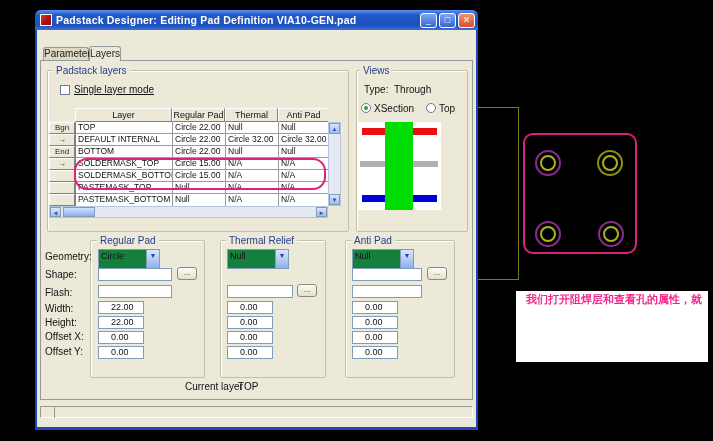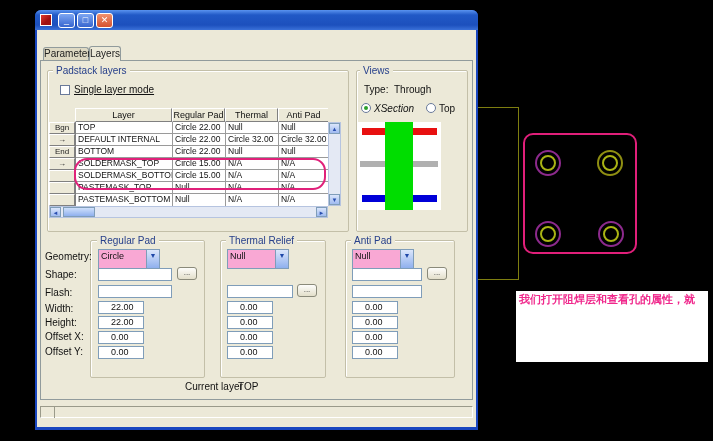--- a/index.html
+++ b/index.html
@@ -5,21 +5,21 @@
   html,body{margin:0;padding:0;background:#000;}
   *{box-sizing:border-box;font-family:"Liberation Sans",sans-serif;}
   .canvas{position:relative;width:713px;height:441px;background:#000;overflow:hidden;}
 
   
   .olive-rect{position:absolute;left:441px;top:107px;width:78px;height:173px;border:1px solid #7e7e10;z-index:1;}
   .mag-rect{position:absolute;left:523px;top:133px;width:114px;height:121px;border:2px solid #e01f7a;border-radius:10px;z-index:2;}
   .via{position:absolute;width:26px;height:26px;border-radius:50%;border:2px solid #8d2a8d;z-index:3;}
   .via .inner{position:absolute;inset:3px;border-radius:50%;border:2px solid #aab414;}
   .via.olive-outer{border-color:#8f8f12;}
-  .note-box{position:absolute;left:516px;top:291px;width:192px;height:71px;background:#fff;z-index:2;padding:2px 3px;}
+  .note-box{position:absolute;left:516px;top:291px;width:192px;height:71px;background:#fff;z-index:2;padding:2px 10px;}
   .note-line{color:#f0288c;font-weight:bold;font-size:11px;line-height:12px;white-space:nowrap;}
 
   
   .window{position:absolute;left:35px;top:10px;width:443px;height:420px;background:#ece9d8;
           border:2px solid #1a47c0;border-bottom-width:3px;border-radius:6px 6px 0 0;z-index:10;}
   .titlebar{position:absolute;left:35px;top:10px;width:443px;height:20px;z-index:12;
             background:linear-gradient(180deg,#5a93ef 0%,#2159c6 25%,#1c50bd 75%,#3a70d8 100%);
             border-radius:6px 6px 0 0;display:flex;align-items:center;padding:0 3px;}
   .app-icon{width:12px;height:12px;margin:0 4px 0 2px;background:linear-gradient(135deg,#e23a2e 0%,#a01010 60%);
             border:1px solid #fff;flex:0 0 auto;}
@@ -76,21 +76,21 @@
 
   
   .preview{position:absolute;left:357px;top:122px;width:84px;height:88px;background:#fff;z-index:13;}
   .pv{position:absolute;}
   .radio{position:absolute;width:10px;height:10px;border-radius:50%;background:#fff;border:1px solid #6a7a9a;z-index:13;}
   .radio.sel::after{content:"";position:absolute;inset:2px;border-radius:50%;background:#2ca02c;}
 
   
   .field{position:absolute;height:13px;background:#fff;border:1px solid #7f9db9;z-index:13;
          font-size:9px;line-height:11px;padding:0 12px;color:#111;}
-  .combo{position:absolute;height:20px;background:#f9a8d4;border:1px solid #7f9db9;z-index:13;display:flex;}
+  .combo{position:absolute;height:20px;background:#15803d;border:1px solid #7f9db9;z-index:13;display:flex;}
   .combo-text{flex:1;font-size:9px;line-height:12px;padding-left:2px;color:#111;}
   .combo-btn{width:13px;background:linear-gradient(180deg,#dbe6fb,#8fb0ee);border-left:1px solid #7f9db9;
              color:#1f48a8;font-size:7px;line-height:12px;text-align:center;}
   .browse-btn{position:absolute;width:20px;height:13px;z-index:13;background:linear-gradient(180deg,#fdfdfb,#e3dfca);
               border:1px solid #8a8a7a;border-radius:3px;font-size:8px;line-height:10px;text-align:center;color:#333;}
 
   .status-strip{position:absolute;left:40px;top:406px;width:433px;height:12px;z-index:12;
                 border:1px solid;border-color:#9a9a8a #fff #fff #9a9a8a;}
   .status-div{position:absolute;left:54px;top:406px;width:1px;height:12px;background:#9a9a8a;z-index:13;}
 </style>
@@ -115,20 +115,21 @@
     </div>
 
   <div class="note-box">
     <div class="note-line">我们打开阻焊层和查看孔的属性，就</div>
   </div>
 
   <div class="window"></div>
 
   <div class="titlebar">
     <div class="app-icon"></div>
+    <div class="title-text">Padstack Designer: Editing Pad Definition VIA10-GEN.pad</div>
     <div class="tb-btn">_</div>
     <div class="tb-btn">□</div>
     <div class="tb-btn close">✕</div>
   </div>
 
 
   <div class="tab" style="left:43px;top:47px;width:46px;height:13px;line-height:12px;">Parameters</div>
   <div class="tab active" style="left:89px;top:46px;width:32px;height:15px;line-height:14px;">Layers</div>
   <div class="tab-panel"></div>
 
@@ -213,21 +214,21 @@
   </div>
 
   <div class="row-annotation"></div>
 
   <div class="groupbox" style="left:356px;top:70px;width:112px;height:162px;"></div>
   <div class="group-caption" style="left:360px;top:65px;">Views</div>
   <div class="label" style="left:364px;top:84px;">Type:</div>
   <div class="label" style="left:394px;top:84px;">Through</div>
 
   <div class="radio sel" style="left:361px;top:103px;"></div>
-  <div class="label" style="left:374px;top:103px;font-style:italic;">XSection</div>
+  <div class="label" style="left:374px;top:103px;">XSection</div>
   <div class="radio" style="left:426px;top:103px;"></div>
   <div class="label" style="left:439px;top:103px;">Top</div>
 
   <div class="preview">
     <div class="pv" style="left:3px;top:39px;width:78px;height:6px;background:#b0b0b0;"></div>
     <div class="pv" style="left:28px;top:0;width:28px;height:88px;background:#00dd00;"></div>
     <div class="pv" style="left:5px;top:6px;width:23px;height:7px;background:#e81010;"></div>
     <div class="pv" style="left:56px;top:6px;width:24px;height:7px;background:#e81010;"></div>
     <div class="pv" style="left:5px;top:73px;width:23px;height:7px;background:#0000d8;"></div>
     <div class="pv" style="left:56px;top:73px;width:24px;height:7px;background:#0000d8;"></div>

